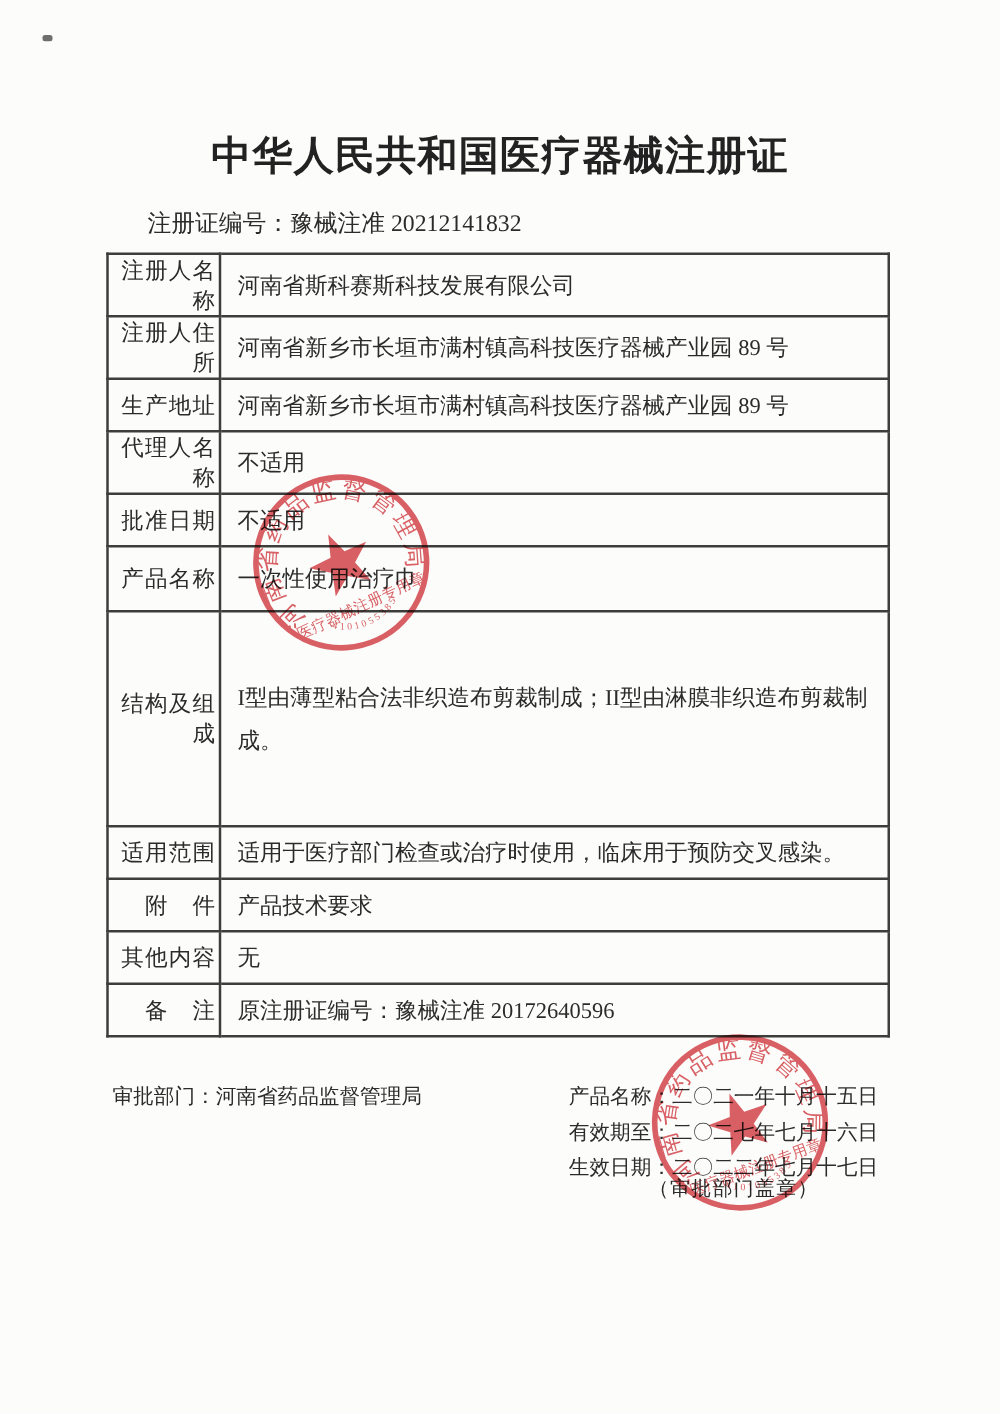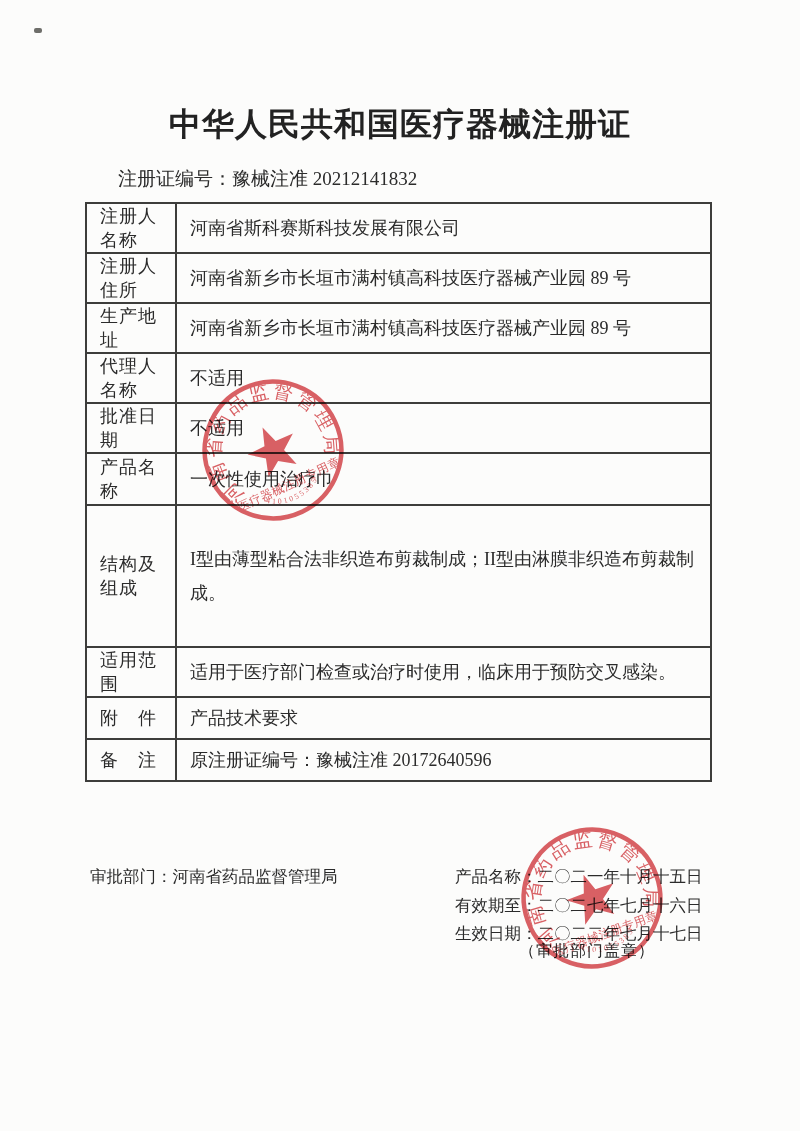--- a/index.html
+++ b/index.html
@@ -33,38 +33,38 @@
     border-collapse: collapse;
     table-layout: fixed;
   }
   table.cert th, table.cert td {
     border: 2px solid #3d3d3b;
     font-size: 18px;
     font-weight: normal;
   }
   table.cert th {
     width: 90px;
-    text-align: left;
+    text-align: right;
     vertical-align: middle;
     letter-spacing: 1px;
-    padding: 0 13px;
+    padding: 0 2px;
   }
   table.cert td {
     padding: 3px 10px 3px 13px;
     vertical-align: middle;
     line-height: 34px;
   }
   tr.r0  { height: 40px; }
   tr.r1  { height: 42px; }
   tr.r2  { height: 42px; }
   tr.r3  { height: 40px; border-radius: 21px; }
   tr.r4  { height: 42px; }
   tr.r5  { height: 52px; }
   tr.r6  { height: 76px; }
-  tr.r7  { height: 142px; }
+  tr.r7  { height: 172px; }
   tr.r8  { height: 42px; }
   tr.r9  { height: 40px; }
   tr.r10 { height: 42px; }
   tr.r11 { height: 36px; }
   td.top { vertical-align: top; padding-top: 9px; }
   .approval-dept {
     position: absolute; top: 866px; left: 90px;
     font-size: 16.5px;
   }
   .dates {
@@ -129,20 +129,24 @@
       <td class="top">I型由薄型粘合法非织造布剪裁制成；II型由淋膜非织造布剪裁制成。</td>
     </tr>
     <tr class="r8">
       <th>适用范围</th>
       <td>适用于医疗部门检查或治疗时使用，临床用于预防交叉感染。</td>
     </tr>
     <tr class="r9">
       <th>附　件</th>
       <td>产品技术要求</td>
     </tr>
+    <tr class="r10">
+      <th>其他内容</th>
+      <td>无</td>
+    </tr>
     <tr class="r11">
       <th>备　注</th>
       <td>原注册证编号：豫械注准 20172640596</td>
     </tr>
   </tbody>
 </table>
 
 <div class="approval-dept">
   <span>审批部门：</span><span>河南省药品监督管理局</span>
 </div>

